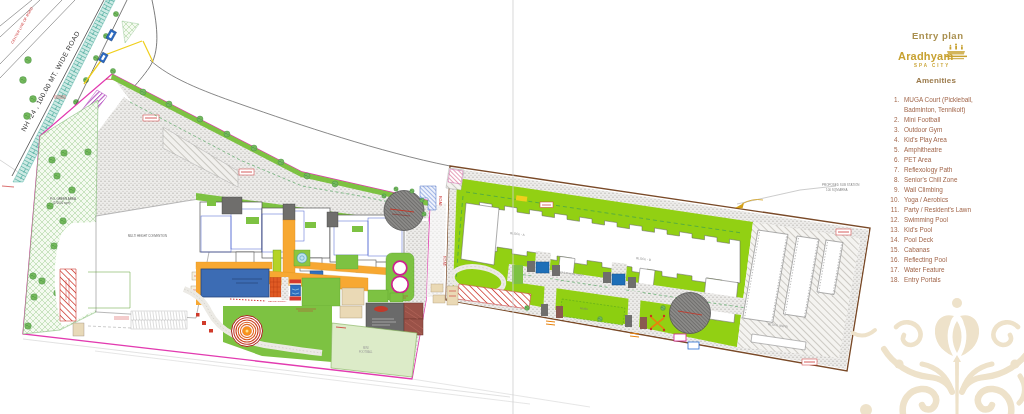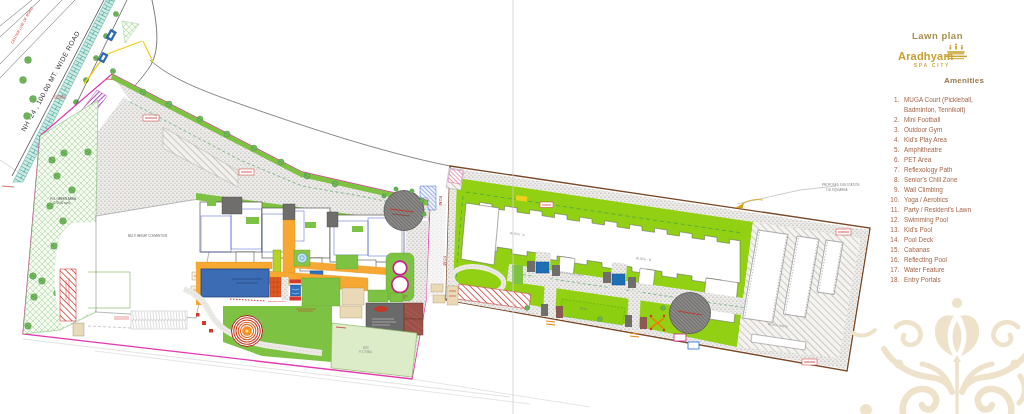--- a/index.html
+++ b/index.html
@@ -2,21 +2,21 @@
 <html><head>
 <meta charset="utf-8">
 <style>
   html,body{margin:0;padding:0;background:#ffffff;}
   #page{position:relative;width:1024px;height:414px;overflow:hidden;background:#ffffff;font-family:"Liberation Sans",sans-serif;}
   #plan{position:absolute;left:0;top:0;}
   .legend{position:absolute;left:880px;top:0;width:144px;color:#a2664a;}
   .title{position:absolute;left:32px;top:30px;color:#a98f4e;font-size:9.5px;font-weight:bold;letter-spacing:.5px;}
   .logo{position:absolute;left:18px;top:50px;color:#c8a232;font-size:11px;font-weight:bold;letter-spacing:.2px;}
   .logosub{position:absolute;left:34px;top:62.5px;color:#c8a232;font-size:4.5px;font-weight:bold;letter-spacing:2px;}
-  .amen{position:absolute;left:36px;top:76px;color:#9b7a4b;font-size:8px;font-weight:bold;letter-spacing:.2px;margin-left:28px;}
+  .amen{position:absolute;left:36px;top:76px;color:#9b7a4b;font-size:8px;font-weight:bold;letter-spacing:.2px;}
   ol.list{position:absolute;left:11px;top:95px;margin:0;padding:0 0 0 10px;font-size:6.4px;line-height:10px;color:#a2664a;}
   ol.list li{margin:0;padding-left:3px;}
 </style>
 </head>
 <body>
 <div id="page">
 <svg id="plan" width="1024" height="414" viewBox="0 0 1024 414">
 <defs>
   <pattern id="stip" width="4" height="4" patternUnits="userSpaceOnUse">
     <rect width="4" height="4" fill="#edecea"></rect>
@@ -687,21 +687,21 @@
   <path d="M962,391 C967,376 977,367 992,364" stroke-width="5"></path>
   <path d="M903,414 C901,401 909,390 921,389 C932,388 939,397 935,405 C932,411 924,411 922,405" stroke-width="6.5"></path>
   <path d="M1011,414 C1013,401 1005,390 993,389 C982,388 975,397 979,405 C982,411 990,411 992,405" stroke-width="6.5"></path>
   <path d="M1020,376 C1026,385 1026,396 1019,403" stroke-width="5"></path>
   <path d="M875,330 C868,336 860,337 853,333" stroke-width="4"></path>
 </g>
 </svg>
 
 <div class="legend">
 
-  <div class="title">Lawn plan</div>
+  <div class="title">Entry plan</div>
 
   <div class="logo">Aradhyam</div>
 
   <div class="logosub">SPA CITY</div>
 
   <svg style="position:absolute;left:63px;top:43px" width="26" height="20" viewBox="0 0 26 20">
     <g fill="#c8a232">
       <circle cx="13" cy="1.5" r="1"></circle>
       <rect x="6.5" y="3.5" width="1.8" height="3"></rect>
           <rect x="12.2" y="2.8" width="1.8" height="3.7"></rect>

